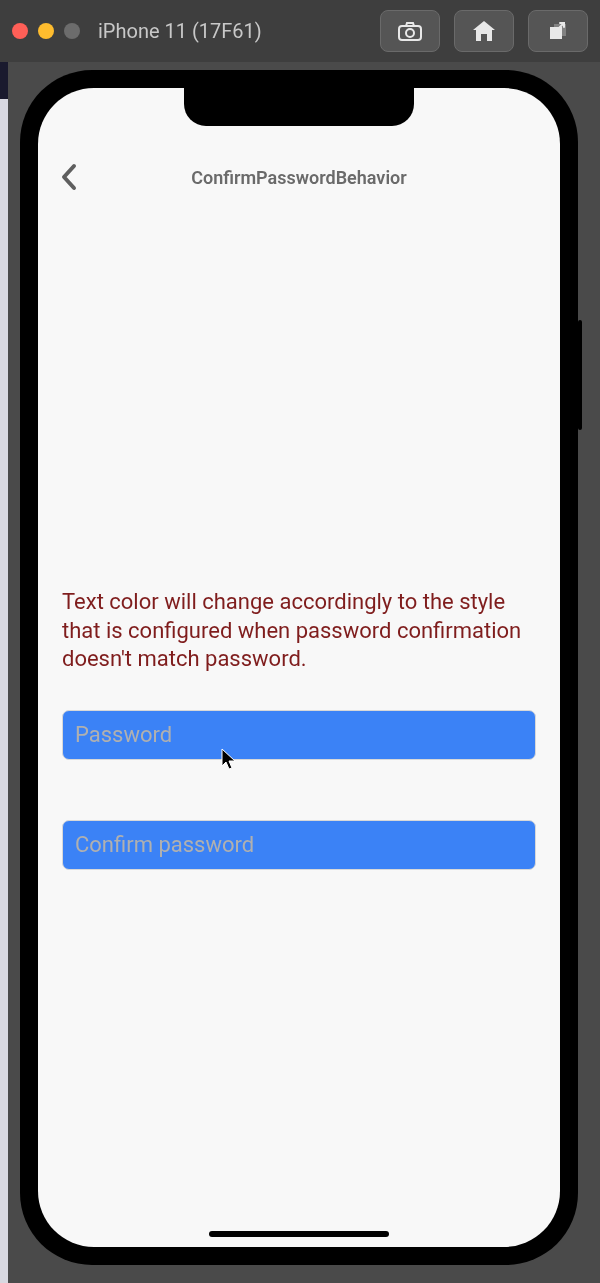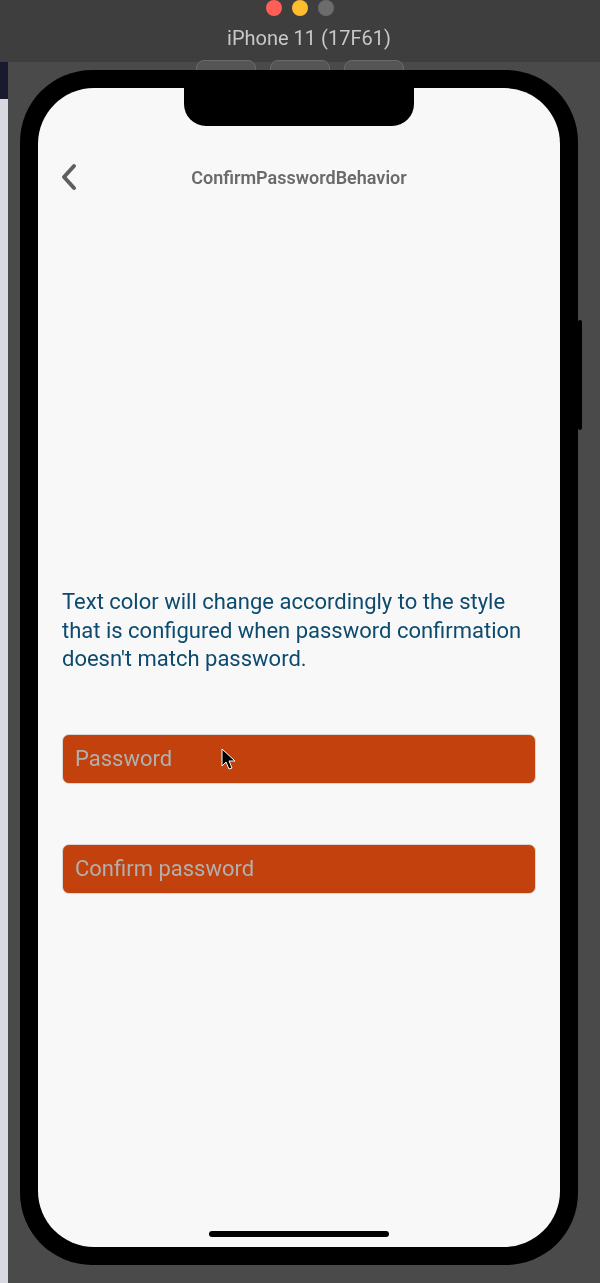--- a/index.html
+++ b/index.html
@@ -17,22 +17,20 @@
       overflow: hidden;
     }
     
     
     .macos-chrome {
       height: 62px;
       background: #3e3e3e;
       display: flex;
       align-items: center;
       padding: 0 12px;
-      gap: 10px;
-      flex-direction: column;
     }
     
     .traffic-lights {
       display: flex;
       gap: 10px;
       align-items: center;
     }
     
     .traffic-light {
       width: 16px;
@@ -221,28 +219,28 @@
     .content {
       position: absolute;
       top: 500px;
       left: 24px;
       right: 24px;
     }
     
     .description {
       font-size: 22px;
       line-height: 1.3;
-      color: #0c4a6e;
-      margin-bottom: 60px;
+      color: #7f1d1d;
+      margin-bottom: 36px;
     }
     
     .input-field {
       width: 100%;
       height: 50px;
-      background: #c2410c;
+      background: #3b82f6;
       border: 1px solid #d8d8d8;
       border-radius: 7px;
       padding: 0 12px;
       font-size: 22px;
       color: #000;
       margin-bottom: 60px;
     }
     
     .input-field::placeholder {
       color: #b0b0b0;

